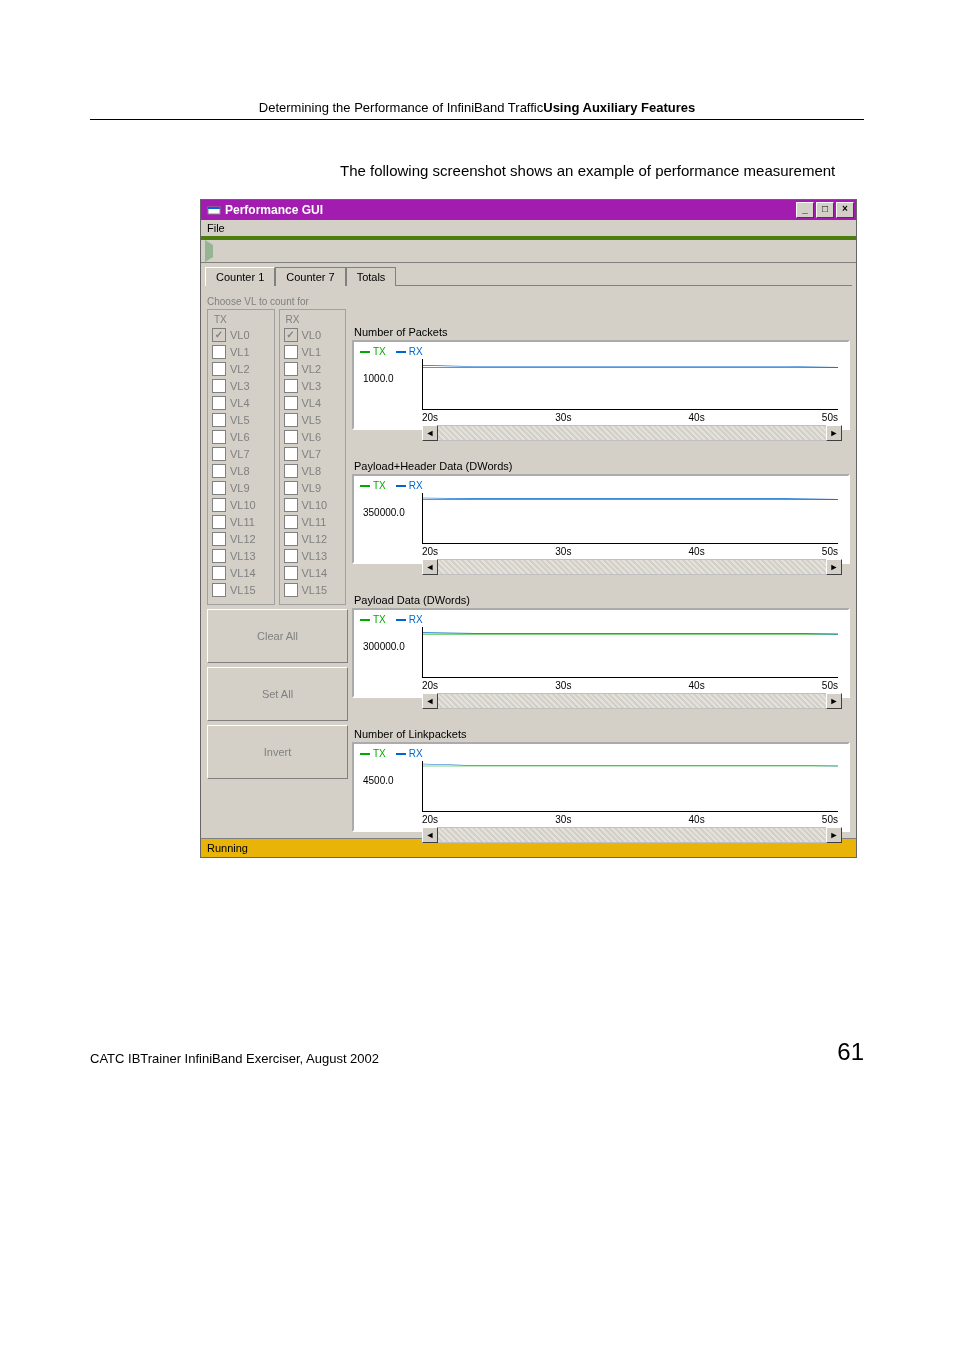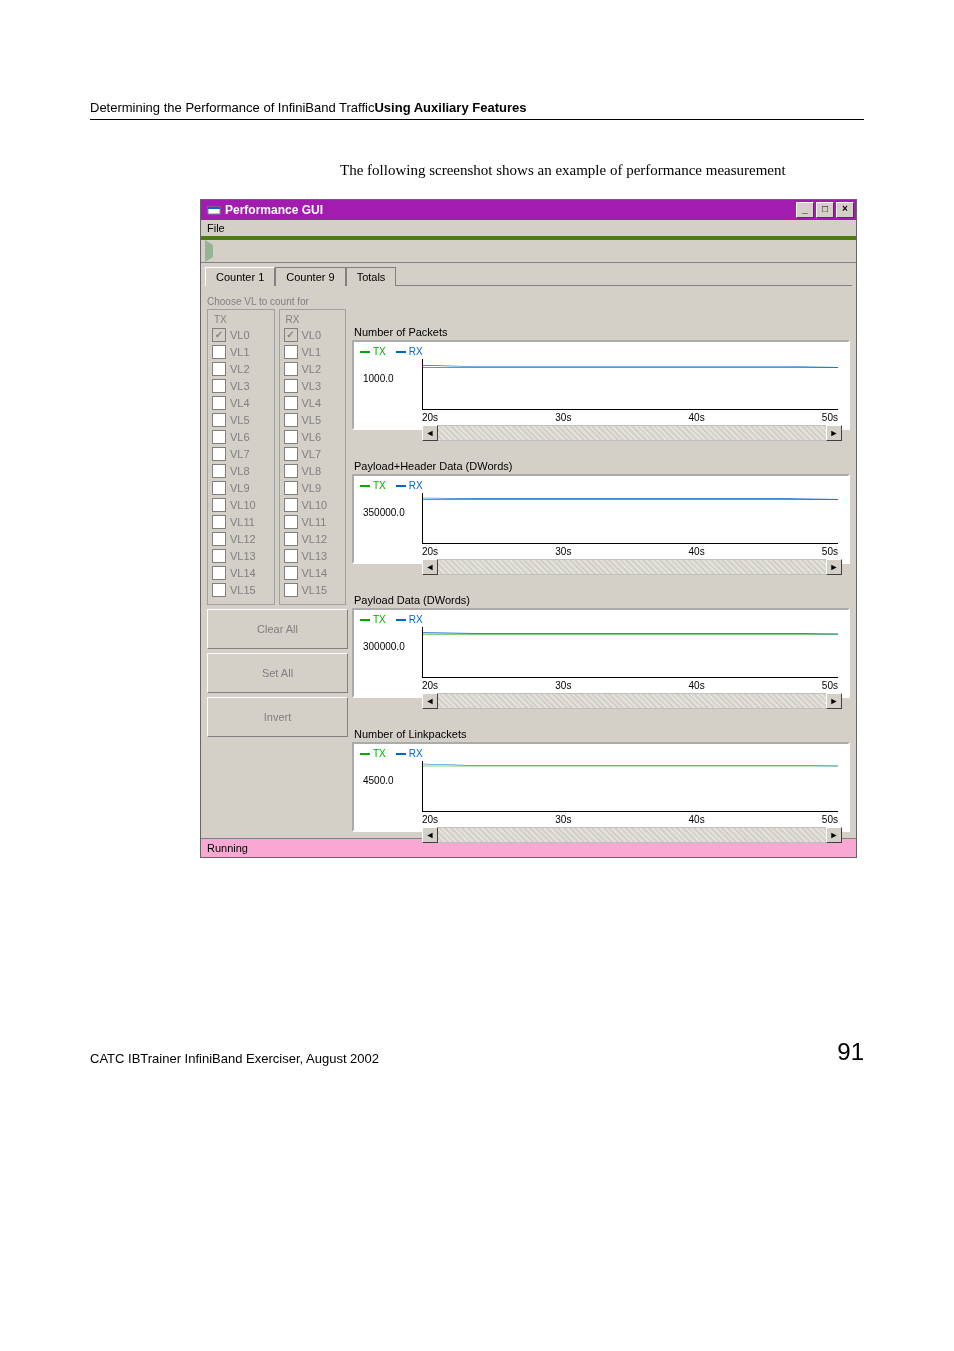--- a/index.html
+++ b/index.html
@@ -8,33 +8,33 @@
     font-family: Arial, Helvetica, sans-serif;
     background: #fff;
     color: #000;
     width: 954px;
   }
   .page {
     padding: 100px 90px 60px 90px;
   }
   .header-row {
     display: flex;
-    justify-content: flex-start;
+    justify-content: center;
     font-size: 13px;
     margin-bottom: 4px;
   }
   .header-left { font-weight: 400; }
   .header-right { font-weight: 700; }
   .hr {
     border: none;
     border-top: 1px solid #000;
     margin: 0 0 40px 0;
   }
   .intro {
-    font-family: Liberation Serif, serif;
+    font-family: Liberation Sans, sans-serif;
     font-size: 15px;
     margin-left: 250px;
     margin-bottom: 18px;
     line-height: 1.4;
   }
   .screenshot {
     margin-left: 110px;
     width: 655px;
     border: 1px solid #666;
     background: #d4d0c8;
@@ -141,21 +141,21 @@
     width: 12px; height: 12px;
     background: #fff;
     border: 1px solid #808080;
     display: inline-flex; align-items: center; justify-content: center;
     font-size: 10px; line-height: 10px;
   }
   .vl-item .cb.dim { background: #d4d0c8; }
   .vl-item .cb .chk { color: #808080; font-weight: 700; }
   .btn {
     width: 100%;
-    padding: 13px 0;
+    padding: 20px 0;
     margin-top: 4px;
     background: #d4d0c8;
     border: 1px solid #fff;
     border-right-color: #808080;
     border-bottom-color: #808080;
     color: #808080;
     font-size: 11px;
     text-align: center;
   }
   .right-col { flex: 1; display: flex; flex-direction: column; gap: 0; }
@@ -218,21 +218,21 @@
     flex: 1; height: 14px;
     background: repeating-linear-gradient(45deg,#e3e1dc,#e3e1dc 2px,#d4d0c8 2px,#d4d0c8 4px);
     border-top: 1px solid #c0c0c0;
     border-bottom: 1px solid #c0c0c0;
   }
   svg.line {
     position: absolute; left: 0; top: 0; width: 100%; height: 100%;
   }
   .statusbar {
     border-top: 1px solid #808080;
-    background: #f9a8d4;
+    background: #eab308;
     padding: 3px 6px;
     font-size: 11px;
   }
   .footer-row {
     display: flex;
     justify-content: space-between;
     align-items: flex-end;
     margin-top: 180px;
     font-size: 13px;
   }
@@ -269,21 +269,21 @@
     </div>
     <div class="menubar">
       <span>File</span>
     </div>
     <div class="toolbar">
       <span><span class="play-icon"></span></span>
       <span><span class="stop-icon"></span></span>
     </div>
     <div class="tabs-row">
       <div class="tab active">Counter 1</div>
-      <div class="tab">Counter 9</div>
+      <div class="tab">Counter 7</div>
       <div class="tab">Totals</div>
       <div class="tab-filler"></div>
     </div>
 
     <div class="content-row">
       <div class="left-col">
         <div class="choose-label">Choose VL to count for</div>
         <div class="fieldset-row">
           <div class="fieldset">
             <div class="fieldset-legend">TX</div>
@@ -559,15 +559,15 @@
             </div>
           </div>
         </div>
     </div>
 
     <div class="statusbar">Running</div>
   </div>
 
   <div class="footer-row">
     <div>CATC IBTrainer InfiniBand Exerciser, August 2002</div>
-    <div class="page-num">91</div>
+    <div class="page-num">61</div>
   </div>
 </div>
 
 </body></html>

